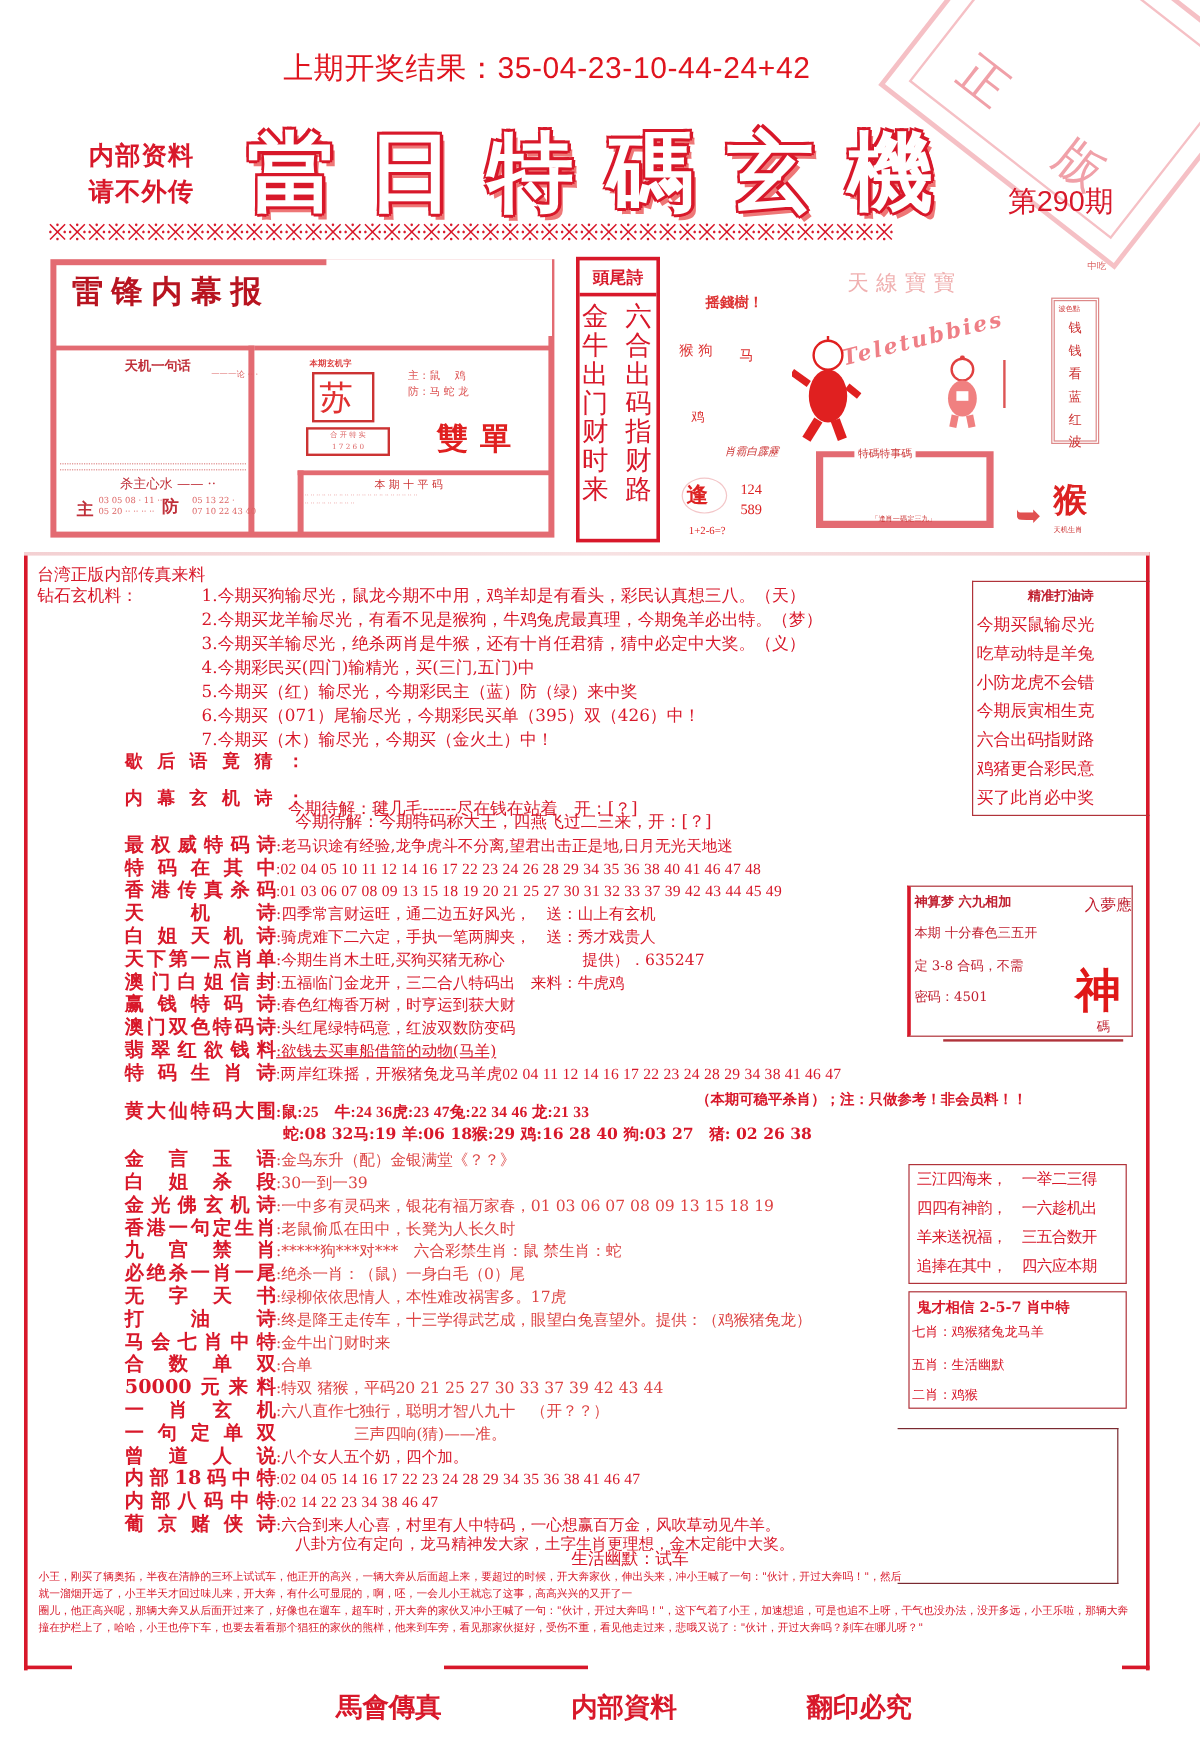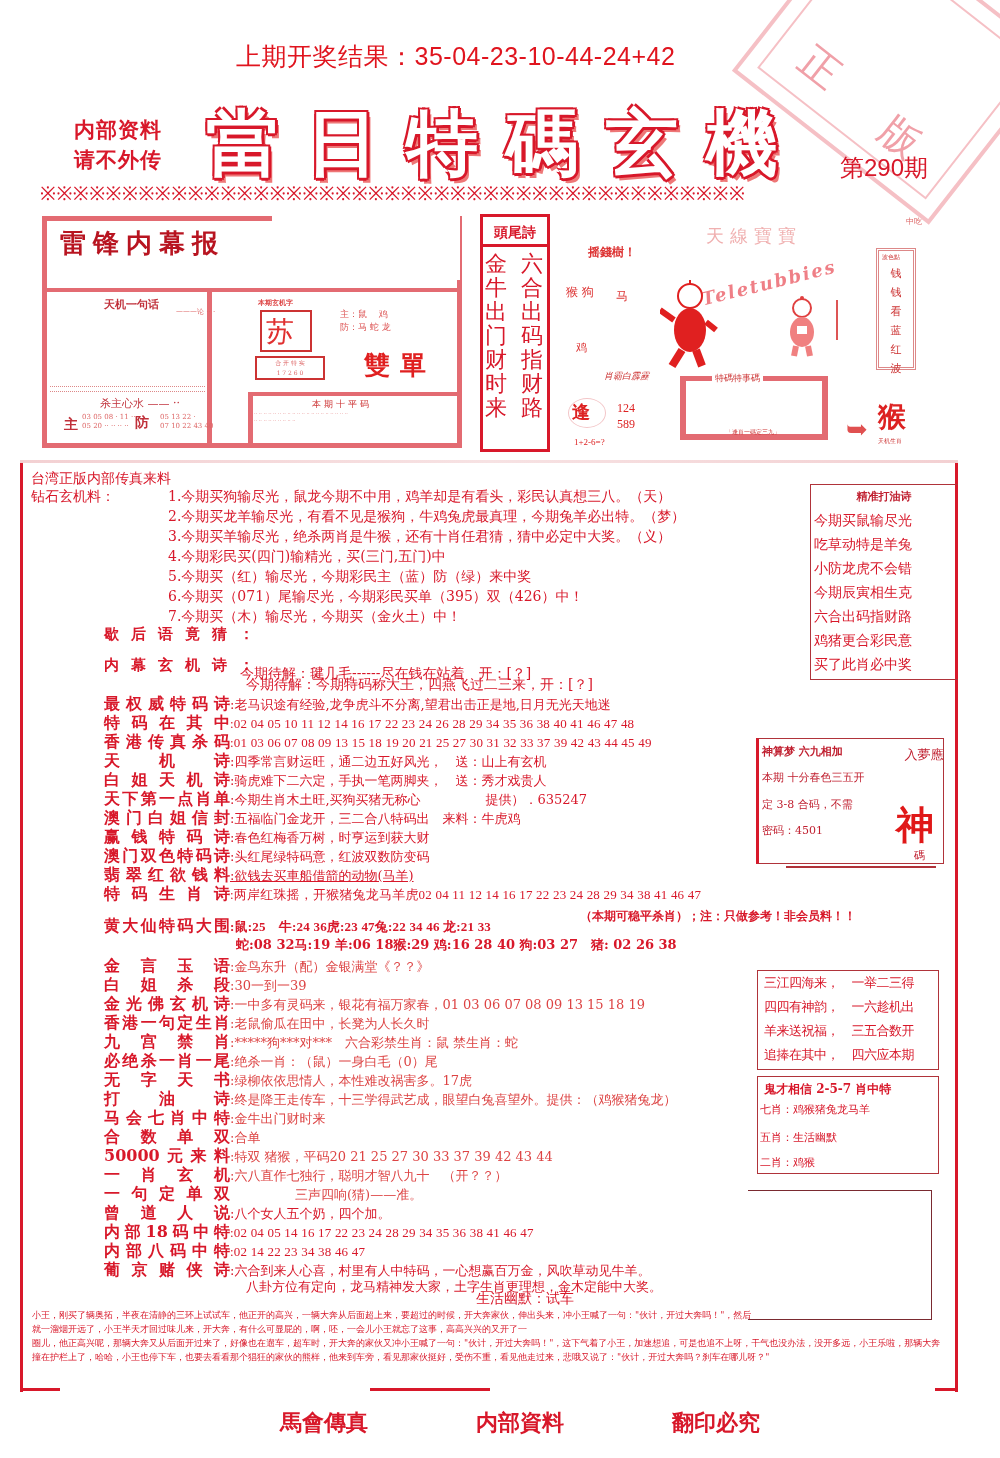--- a/index.html
+++ b/index.html
@@ -97,21 +97,21 @@
   .riddle-head { position: absolute; left: 104px; font-size: 15px; font-weight: bold; letter-spacing: 12px; }
   .riddle-ans { position: absolute; font-size: 14px; white-space: nowrap; }
 
   
   #box-poem { left: 810px; top: 484px; width: 148px; height: 196px; border: 1px solid #b0333a; border-right: none; }
   #box-poem-title { left: 810px; top: 489px; width: 148px; text-align: center; font-size: 11px; font-weight: bold; color: #c02030; }
   .poem-line { position: absolute; left: 814px; font-size: 14px; color: #d8182a; white-space: nowrap; }
 
   #box-dream { left: 756px; top: 738px; width: 188px; height: 126px; border: 1px solid #b0333a; border-left: 3px solid #d8182a; }
   .dream-line { position: absolute; left: 762px; font-size: 11px; color: #c02030; white-space: nowrap; }
-  #dream-god { left: 904px; top: 746px; width: 40px; font-size: 13px; color: #c02030; text-align: center; line-height: 18px; }
+  #dream-god { left: 904px; top: 746px; width: 40px; font-size: 13px; color: #c02030; line-height: 18px; }
   #dream-god-big { left: 896px; top: 800px; font-size: 38px; color: #e01818; font-weight: bold; }
   #dream-god-end { left: 914px; top: 848px; font-size: 11px; color: #c02030; }
   #dream-underline { left: 786px; top: 866px; width: 150px; height: 2px; background: #b0333a; }
 
   #box-verse { left: 757px; top: 970px; width: 182px; height: 100px; border: 1px solid #b0333a; }
   .verse-line { position: absolute; left: 764px; font-size: 13px; color: #d8182a; white-space: nowrap; letter-spacing: -0.5px; }
 
   #box-ghost { left: 757px; top: 1076px; width: 182px; height: 98px; border: 1px solid #b0333a; }
   #ghost-title { left: 764px; top: 1081px; font-size: 12px; font-weight: bold; color: #d8182a; white-space: nowrap; }
   .ghost-line { position: absolute; left: 760px; font-size: 11px; color: #d8182a; white-space: nowrap; }

